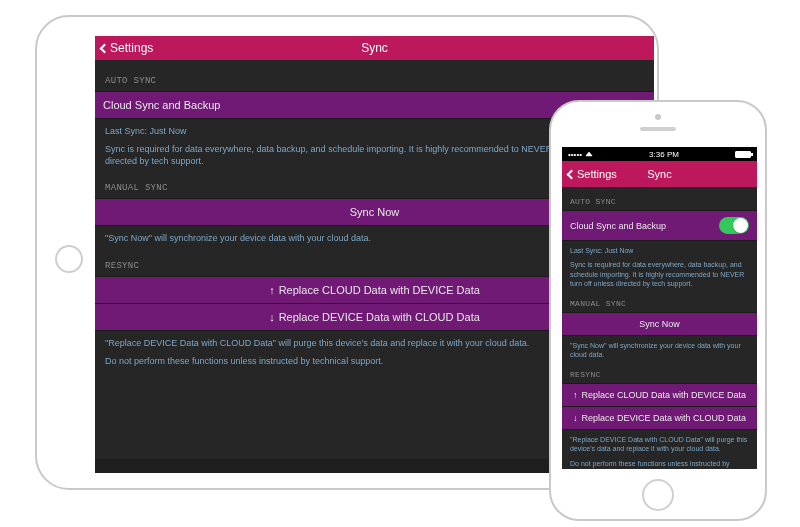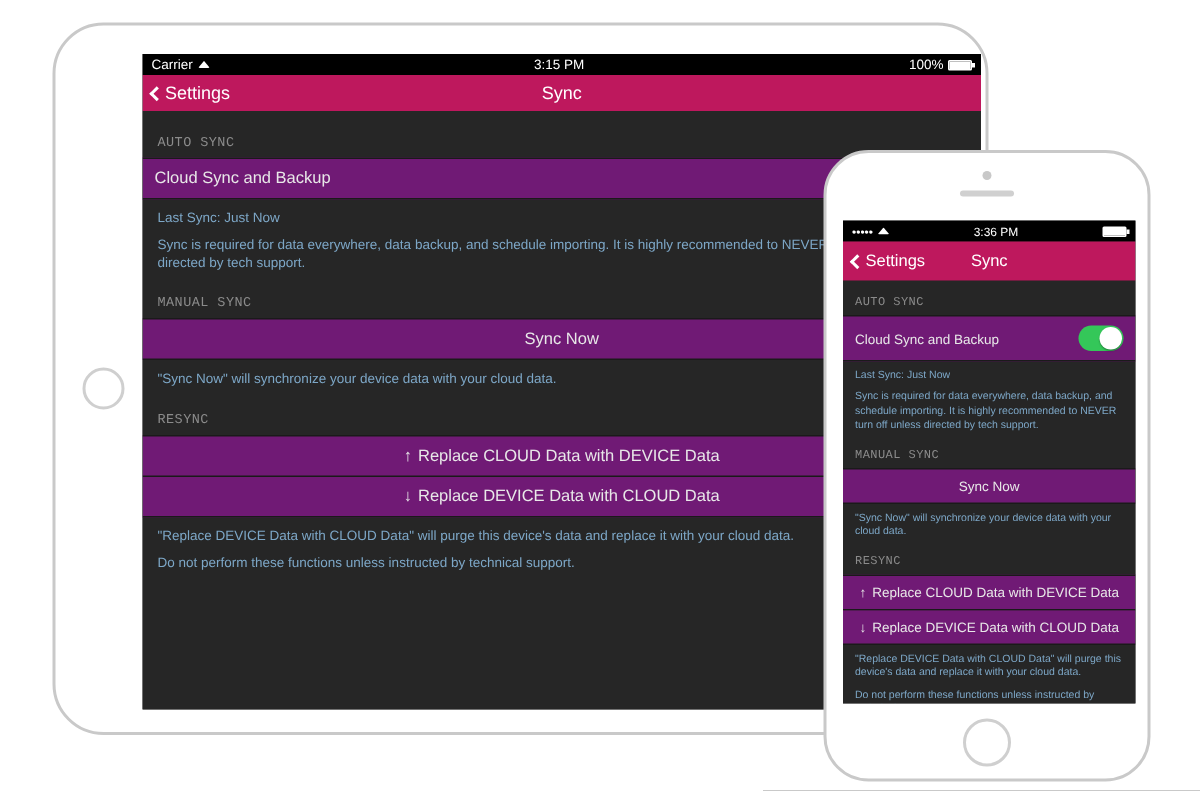--- a/index.html
+++ b/index.html
@@ -171,33 +171,20 @@
   }
 </style>
 </head>
 <body>
 
 <div class="ipad-frame">
   <div class="ipad-home"></div>
   <div class="ipad-camera"></div>
   <div class="ipad-screen">
 
-    <div class="statusbar">
-      <div class="sb-left">
-        <span>Carrier</span>
-        <span class="wifi-icon"></span>
-      </div>
-      <div>3:15 PM</div>
-      <div class="sb-right">
-        <span>100%</span>
-        <span class="battery">
-            <span class="battery-fill"></span>
-          </span>
-      </div>
-    </div>
 
     <div class="navbar">
       <div class="nav-back">
         <span class="chevron-left"></span>
         <span>Settings</span>
       </div>
       <div class="nav-title">Sync</div>
     </div>
 
     <div class="content">

